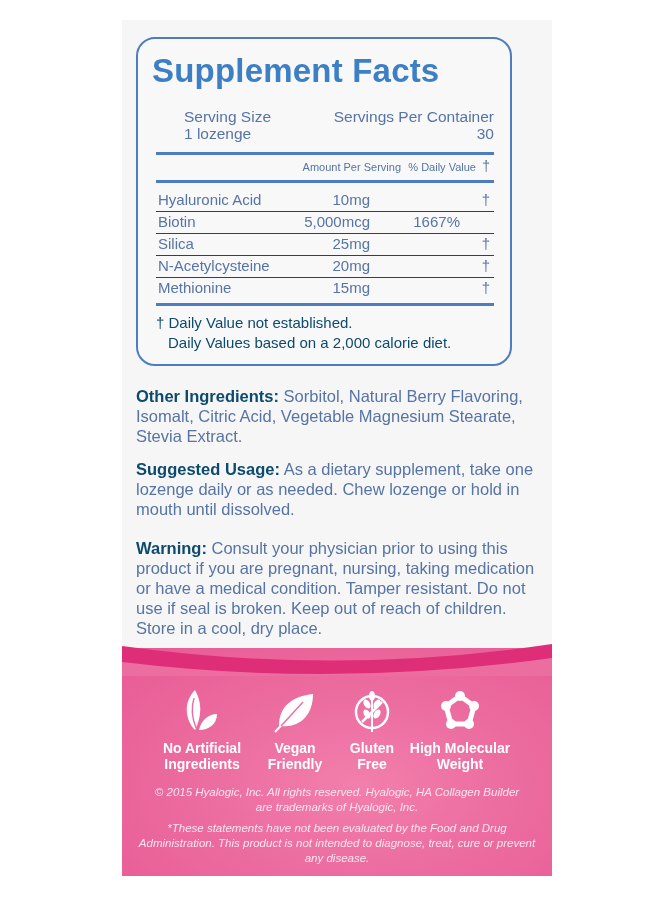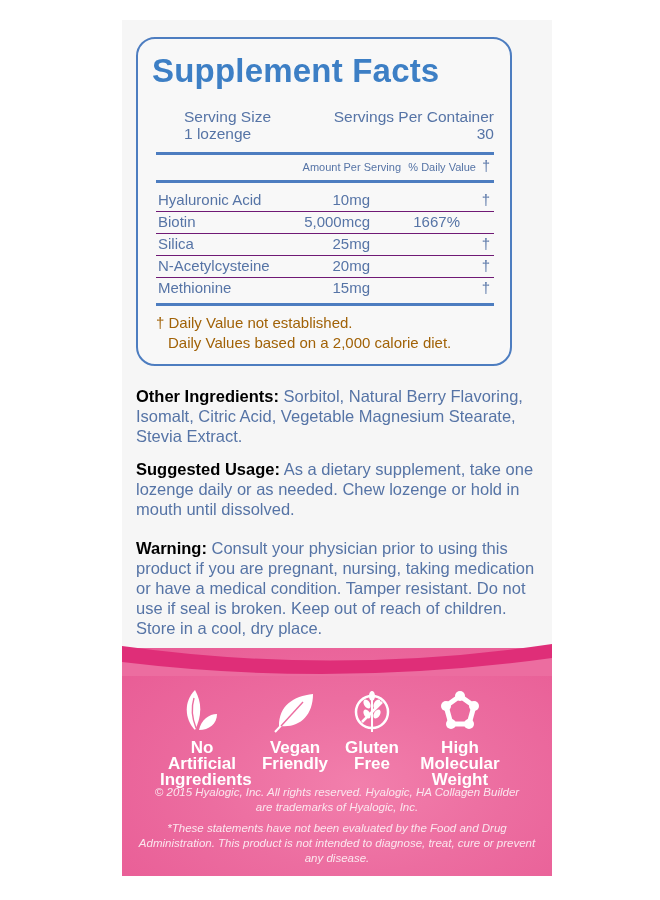--- a/index.html
+++ b/index.html
@@ -27,31 +27,31 @@
   .dagger { color:#5674a6; }
   .row {
     position:absolute; left:18px; right:16px; height:22px;
     border-bottom:1px solid #701a75; font-size:15px; color:#5674a6;
   }
   .row span { position:absolute; top:2px; }
   .row .nm { left:2px; }
   .row .amt { right:124px; }
   .row .dv { right:34px; }
   .row .dg { right:4px; }
-  .foot { position:absolute; left:18px; font-size:15px; color:#a16207; }
+  .foot { position:absolute; left:18px; font-size:15px; color:#0c4a6e; }
   .para {
     position:absolute; left:14px; width:412px; font-size:16.5px; line-height:20px; color:#5674a6;
   }
-  .para b { color:#000000; font-weight:bold; }
+  .para b { color:#0c4a6e; font-weight:bold; }
   .band {
     position:absolute; left:0; top:628px; width:430px; height:228px;
     background:radial-gradient(ellipse at 55% 60%, #f27fac 0%, #ec6da0 45%, #e85a94 100%);
   }
   .band-arc { position:absolute; left:0; top:616px; width:430px; height:40px; }
-  .badge { position:absolute; top:668px; text-align:center; color:#ffffff; font-weight:bold; font-size:17px; line-height:16px; }
+  .badge { position:absolute; top:668px; text-align:center; color:#ffffff; font-weight:bold; font-size:14px; line-height:16px; }
   .badge svg { display:block; margin:0 auto 6px auto; }
   .legal { position:absolute; left:0; width:430px; text-align:center; color:#fbe6ee; font-size:11.5px; line-height:15px;font-style:italic; }
 </style>
 </head>
 <body>
 
 <div class="panel">
 
   <div class="facts">
     <div class="facts-title">Supplement Facts</div>

